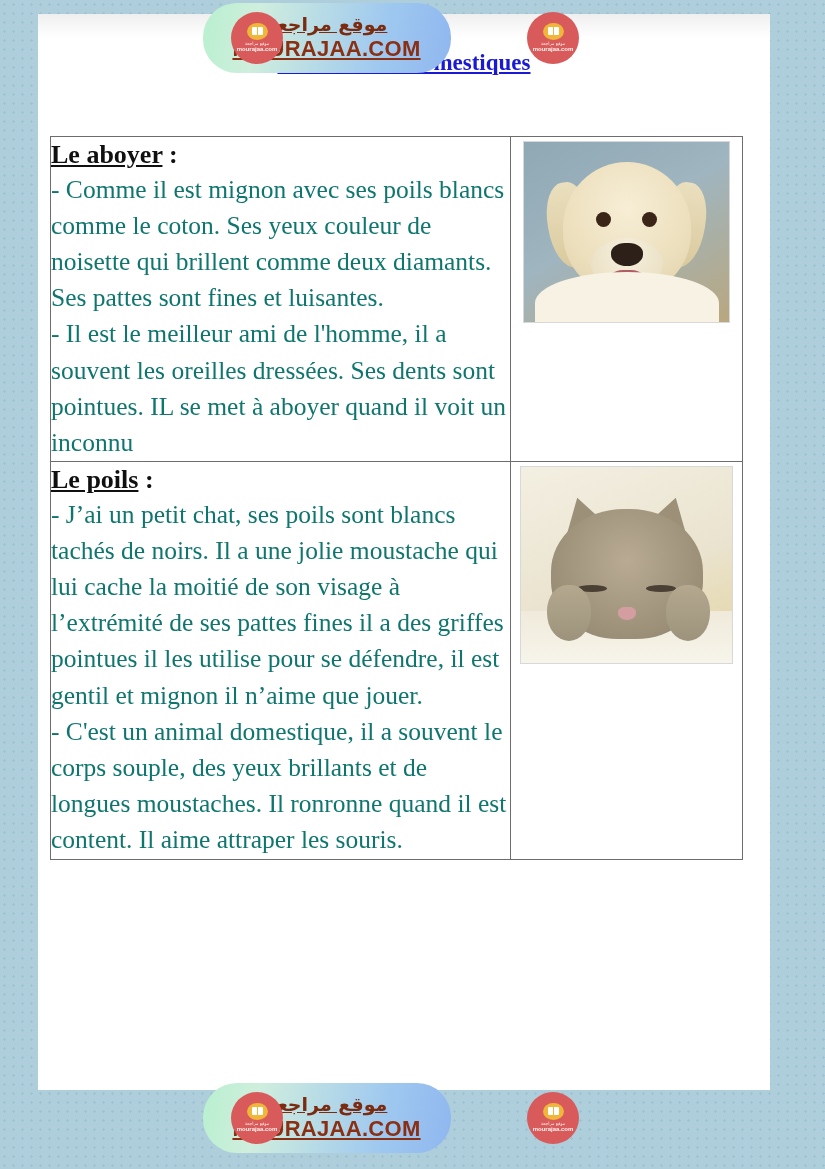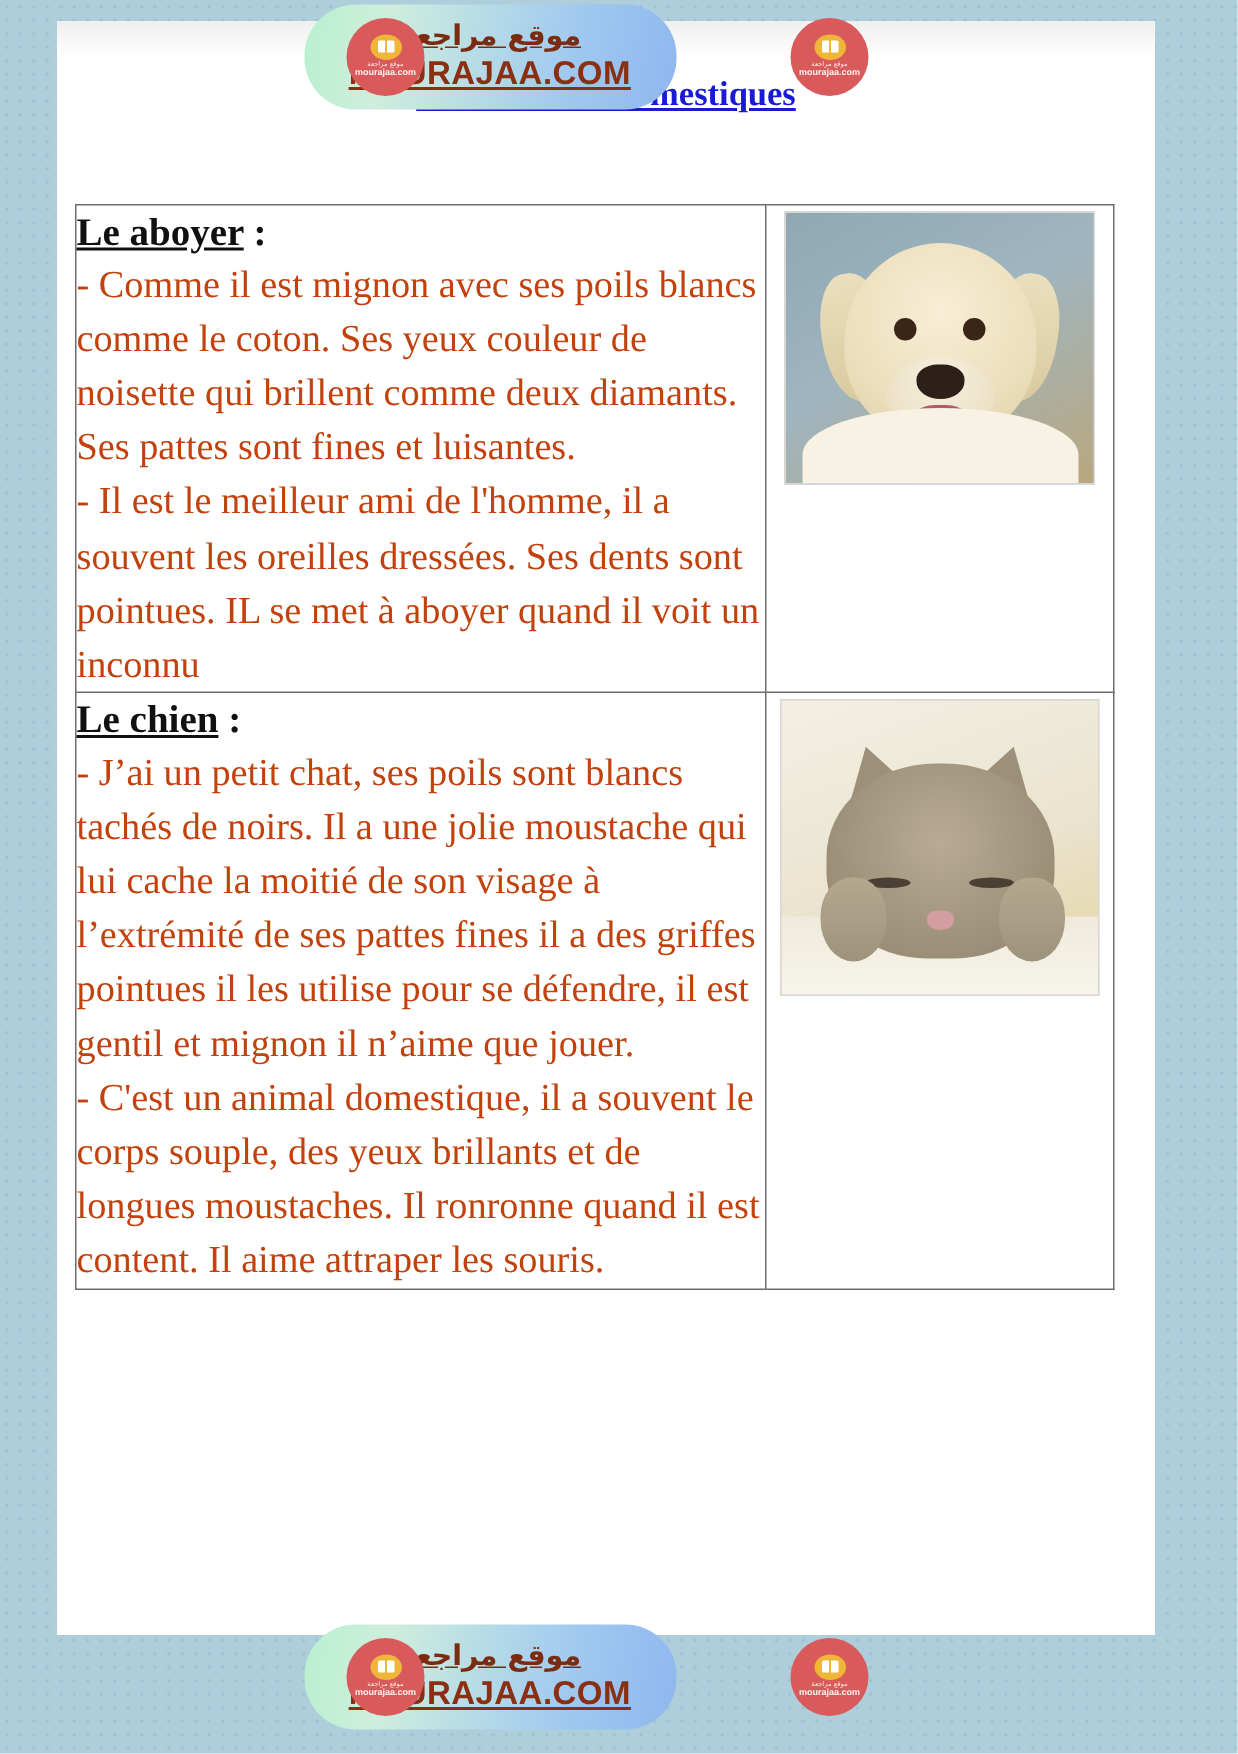--- a/index.html
+++ b/index.html
@@ -88,21 +88,21 @@
     margin: 2px 0 0 0;
     line-height: 1.25;
   }
   .sec-title .underlined {
     text-decoration: underline;
     text-underline-offset: 2px;
   }
   .body-text {
     font-size: 25.5px;
     line-height: 1.42;
-    color: #c2410c;
+    color: #0f766e;
     margin: 0;
     white-space: pre-line;
   }
 
   
   .photo {
     display: inline-block;
     position: relative;
     overflow: hidden;
     border: 1px solid #d8d8d8;
@@ -351,21 +351,21 @@
             <span class="dog-eye r"></span>
             <span class="dog-muzzle"></span>
             <span class="dog-nose"></span>
             <span class="dog-tongue"></span>
             <span class="dog-chest"></span>
           </span>
         </td>
       </tr>
       <tr>
         <td class="text-cell">
-          <p class="sec-title"><span class="underlined">Le chien</span><span> :</span></p>
+          <p class="sec-title"><span class="underlined">Le poils</span><span> :</span></p>
           <p class="body-text">- J’ai un petit chat, ses poils sont blancs tachés de noirs. Il a une jolie moustache qui lui cache la moitié de son visage à l’extrémité de ses pattes fines il a des griffes pointues il les utilise pour se défendre, il est gentil et mignon il n’aime que jouer.
 - C'est un animal domestique, il a souvent le corps souple, des yeux brillants et de longues moustaches. Il ronronne quand il est content. Il aime attraper les souris.</p>
         </td>
         <td class="img-cell">
           <span class="photo photo-cat">
             <span class="cat-blanket"></span>
             <span class="cat-ear l"></span>
             <span class="cat-ear r"></span>
             <span class="cat-body"></span>
             <span class="cat-eye l"></span>

